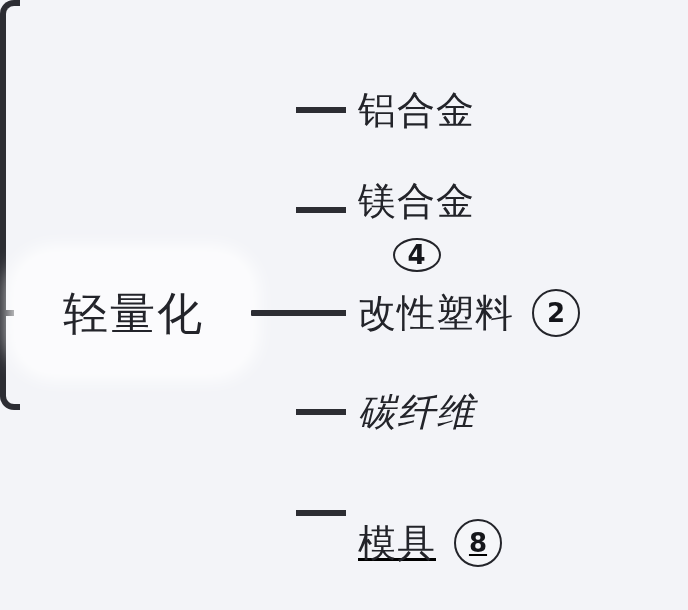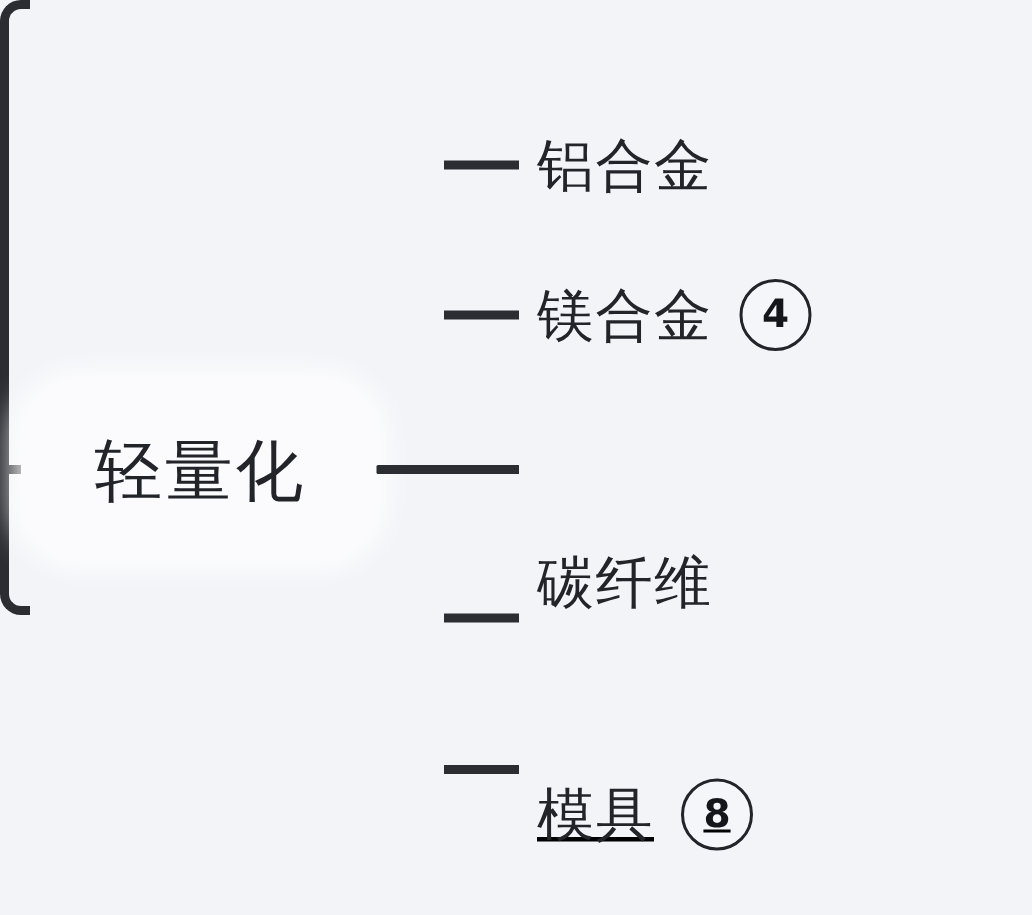--- a/index.html
+++ b/index.html
@@ -134,27 +134,31 @@
   <div class="branch" style="top:107px;"></div>
   <div class="branch" style="top:207px;"></div>
   <div class="branch" style="top:310px;"></div>
   <div class="branch" style="top:409px;"></div>
   <div class="branch" style="top:510px;"></div>
 
   <div class="leaf" style="top:110px;gap:40px;">
     <span class="leaf-label">铝合金</span>
   </div>
 
-  <div class="leaf" style="top:210px;">
+  <div class="leaf" style="top:210px;flex-direction:column;">
     <span class="leaf-label">镁合金</span>
     <span class="badge">4</span>
   </div>
 
+  <div class="leaf" style="top:313px;">
+    <span class="leaf-label">改性塑料</span>
+    <span class="badge">2</span>
+  </div>
 
-  <div class="leaf" style="top:388px;">
+  <div class="leaf" style="top:412px;font-style:italic;">
     <span class="leaf-label">碳纤维</span>
 
   </div>
 
   <div class="leaf" style="top:543px;text-decoration:underline;">
     <span class="leaf-label">模具</span>
     <span class="badge">8</span>
   </div>
 
 </div>

